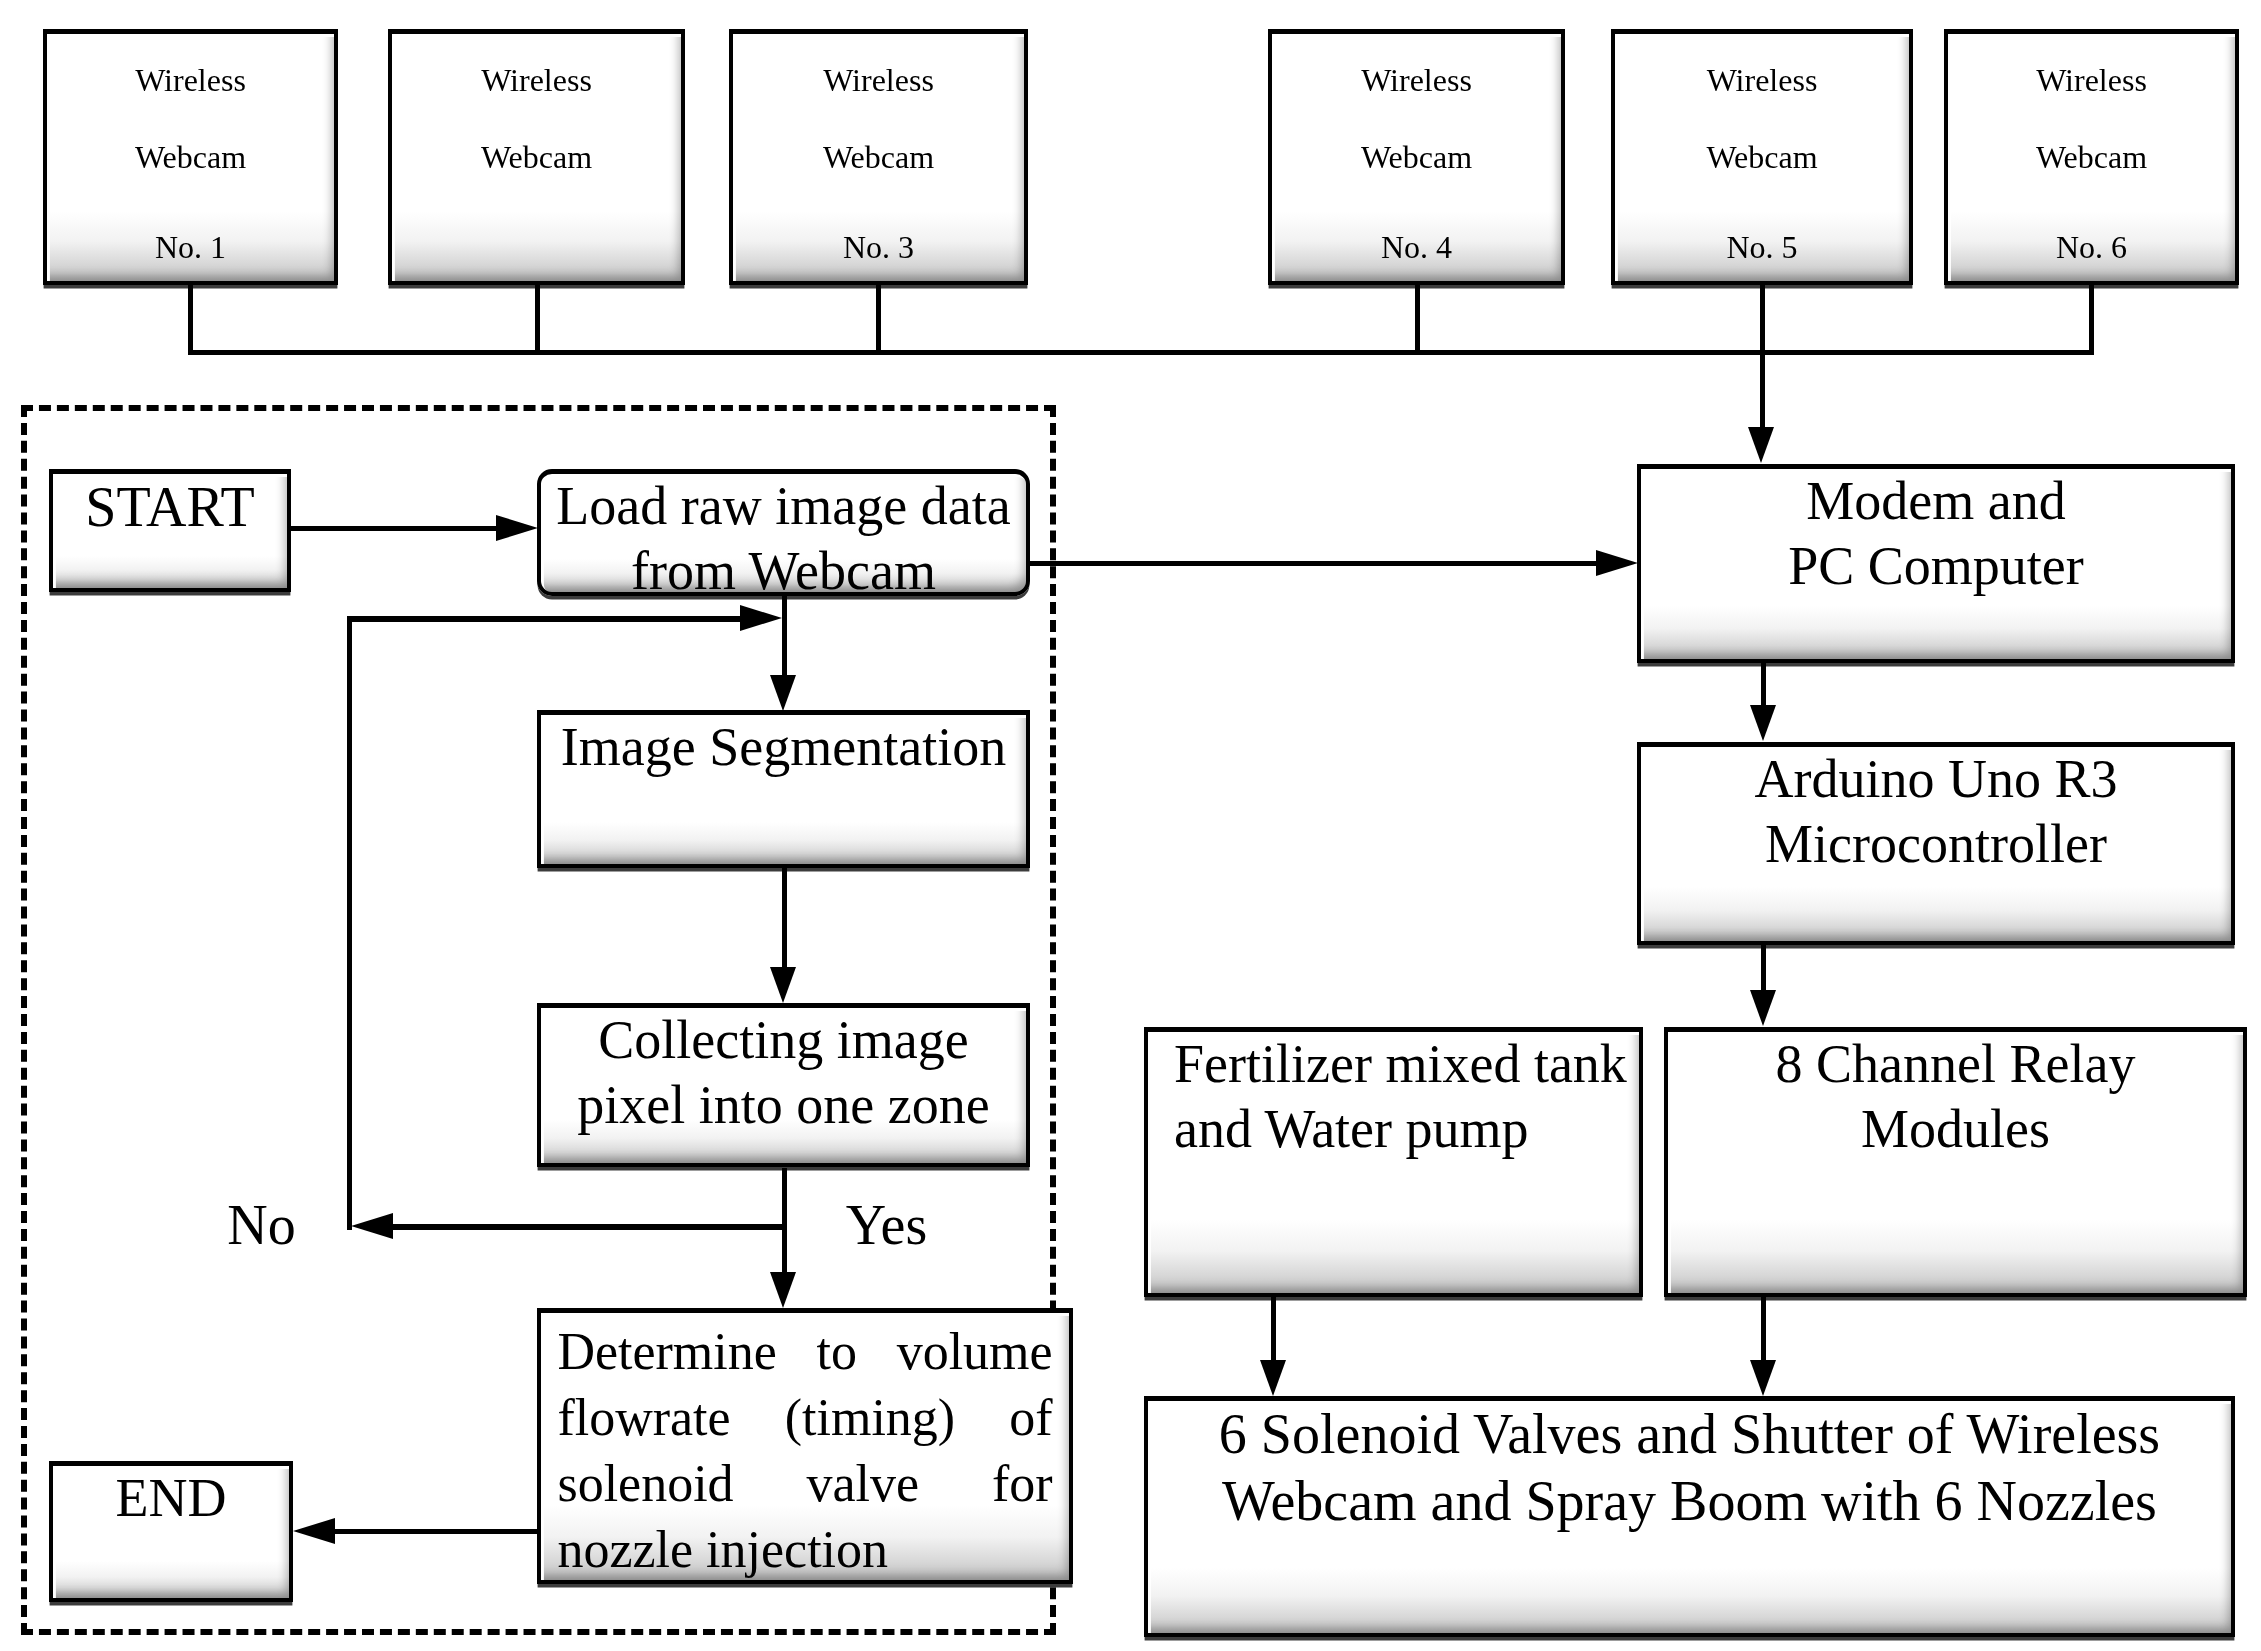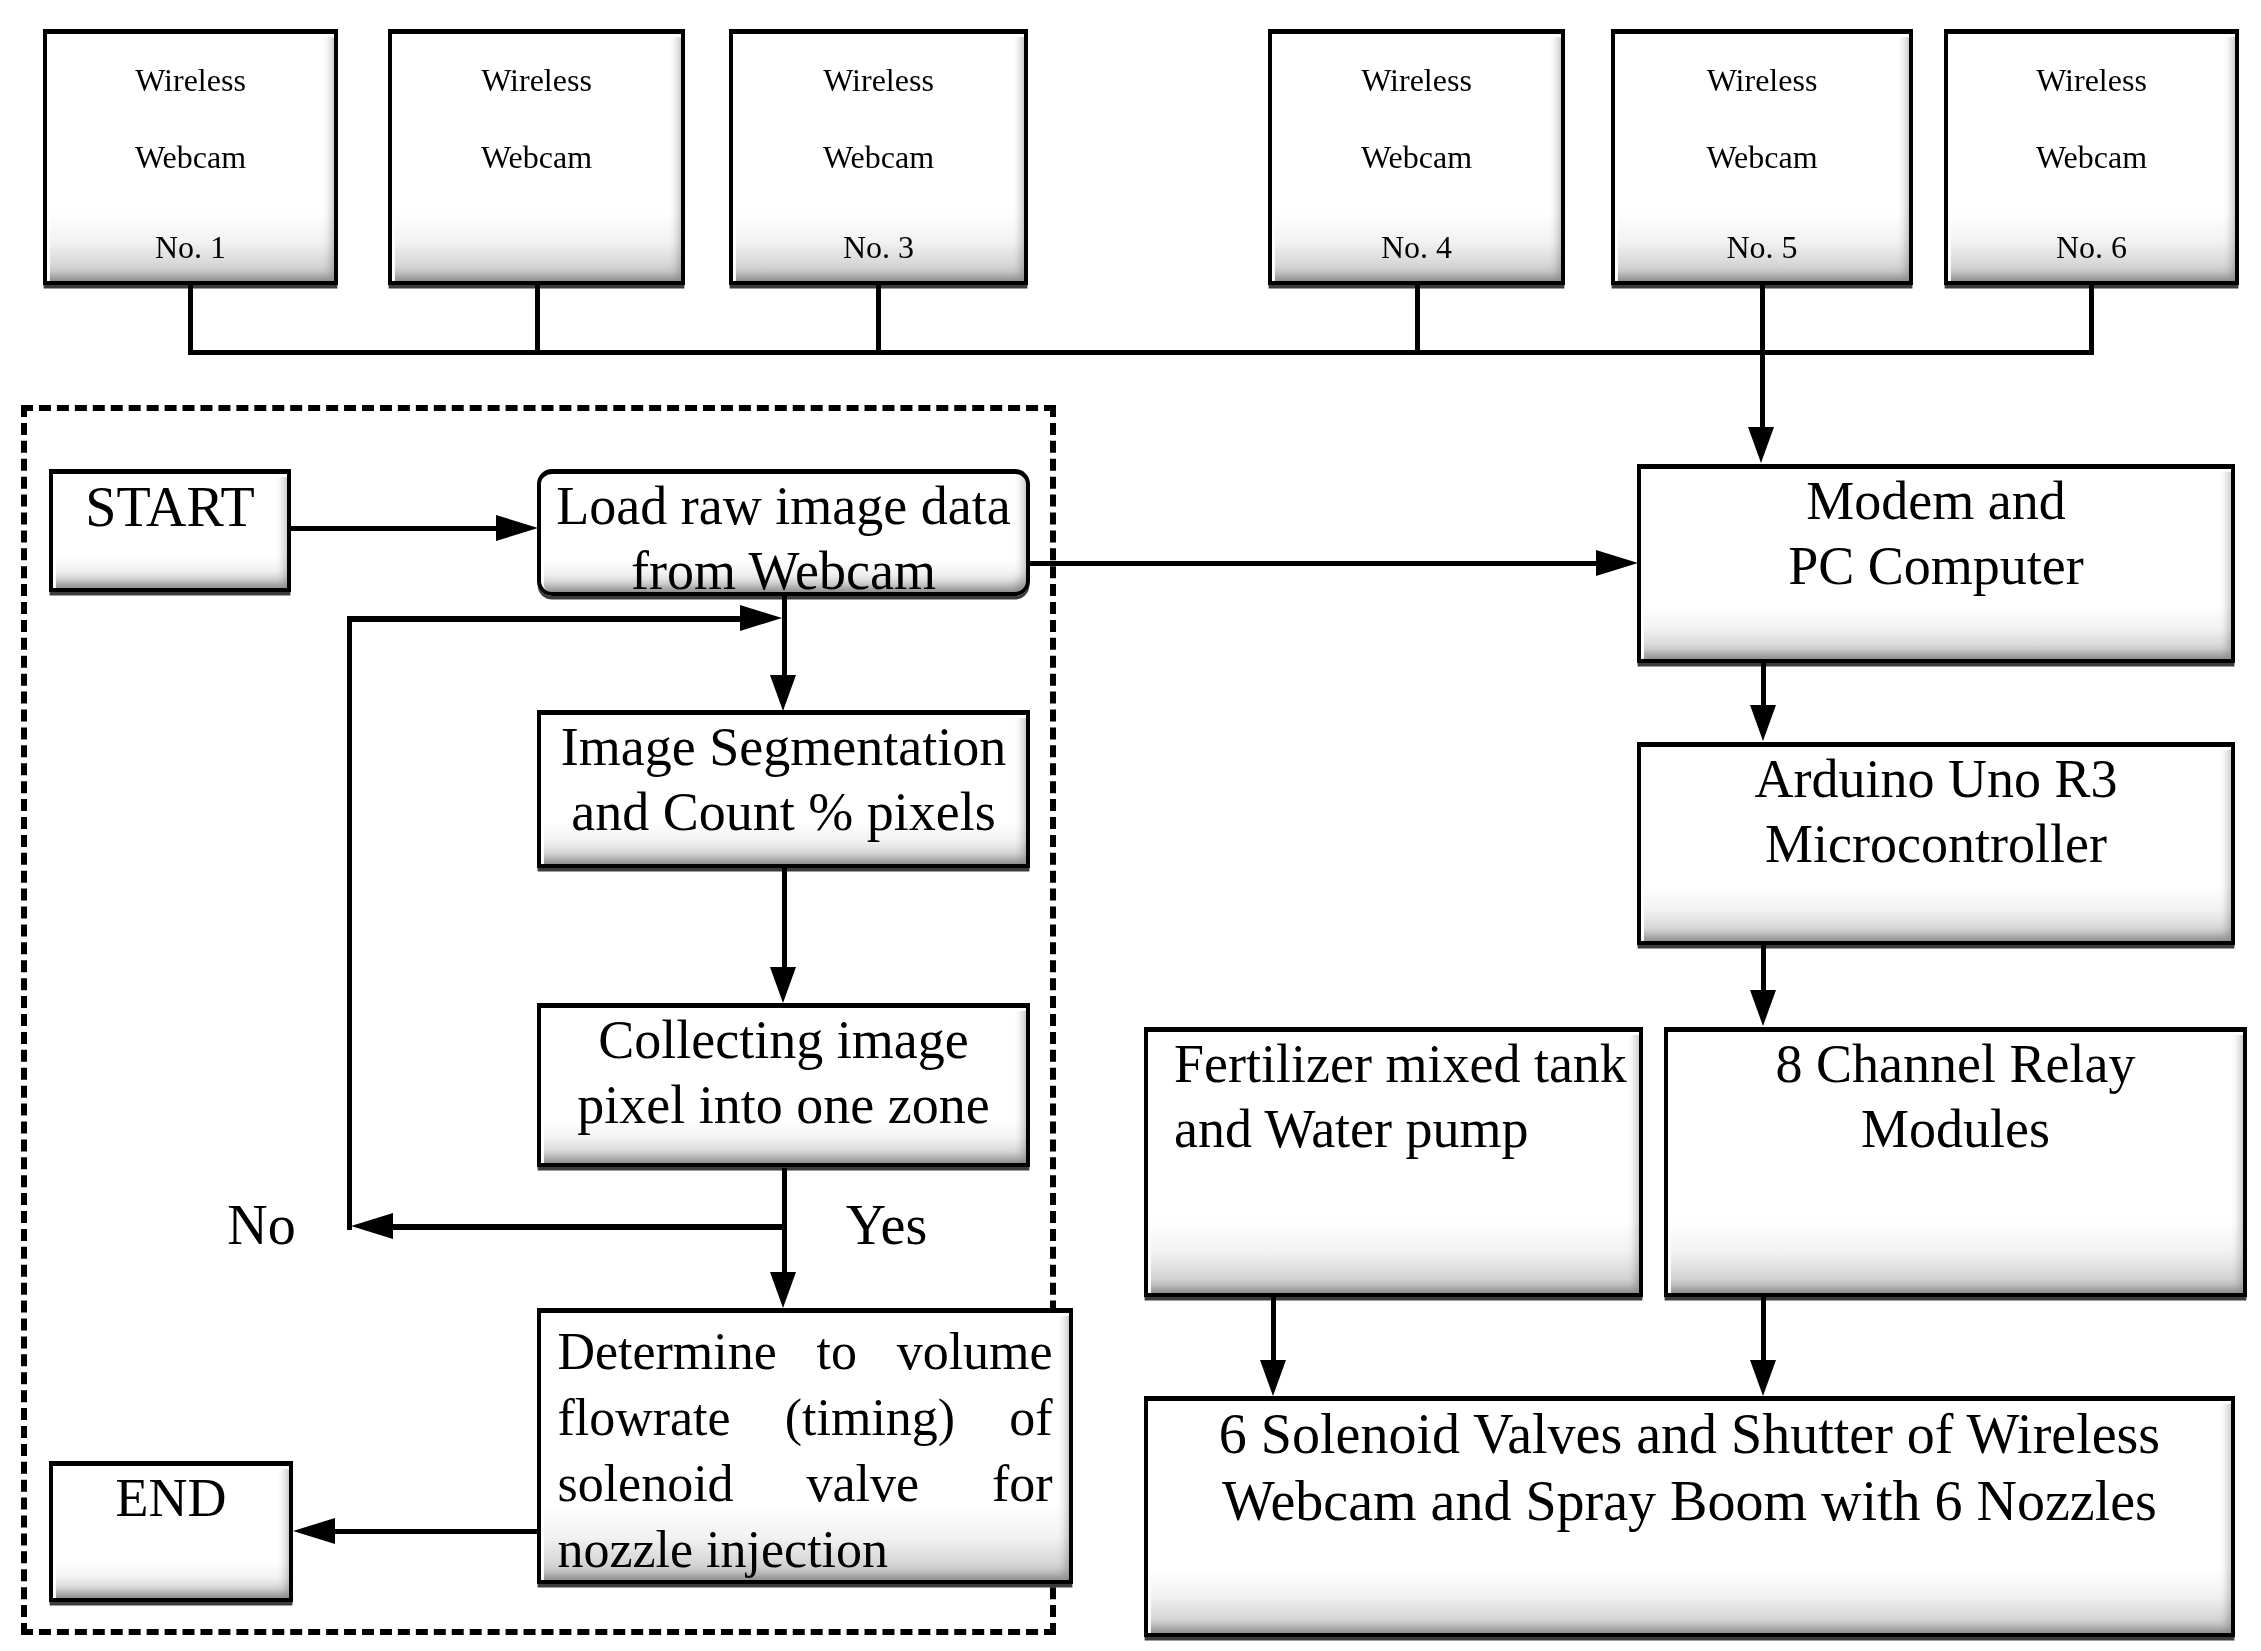--- a/index.html
+++ b/index.html
@@ -104,21 +104,20 @@
     <div class="ln">START</div>
   </div>
 
   <div class="box f92" id="box-load">
     <div class="ln">Load raw image data</div>
     <div class="ln">from Webcam</div>
   </div>
 
   <div class="box f92" id="box-seg">
     <div class="ln">Image Segmentation</div>
-    <div class="ln">and Count % pixels</div>
   </div>
 
   <div class="box f92" id="box-collect">
     <div class="ln">Collecting image</div>
     <div class="ln">pixel into one zone</div>
   </div>
 
   <div class="box" id="box-determine">
     <div class="dline">Determine to volume</div>
     <div class="dline">flowrate (timing) of</div>

